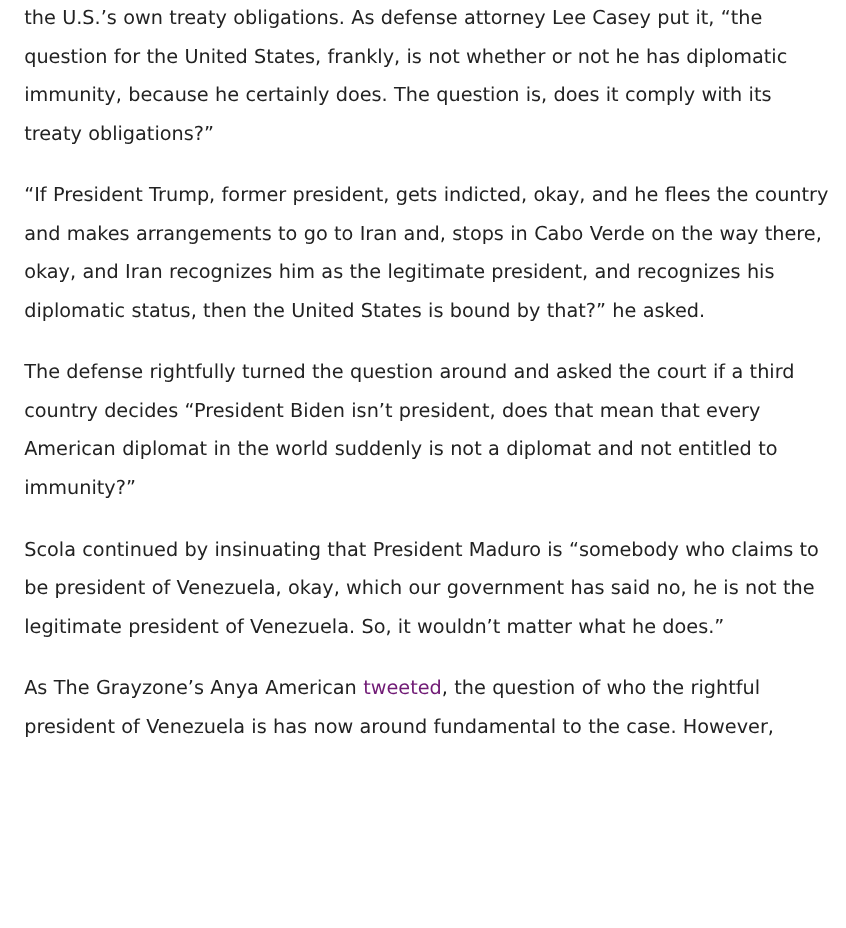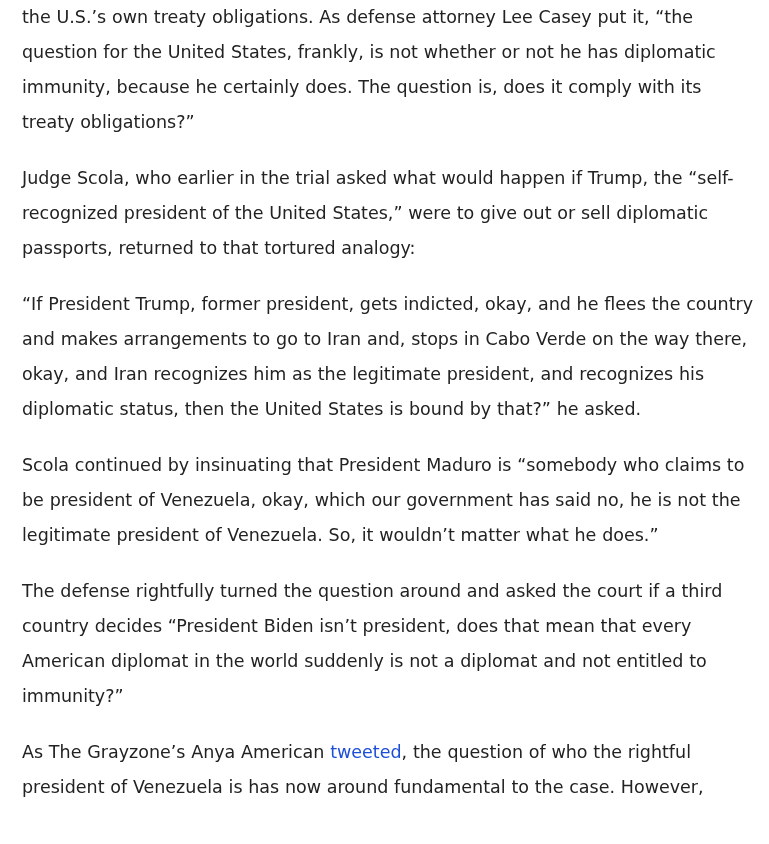--- a/index.html
+++ b/index.html
@@ -28,35 +28,34 @@
     letter-spacing: 0.0px;
     word-spacing: 0.2px;
   }
   p.para + p.para {
     margin-top: 21px;
   }
   .first {
     margin-top: -6px;
   }
   a.inline-link {
-    color: #1d4ed8;
+    color: #701a75;
     text-decoration: none;
     text-align: center;
   }
 </style>
 </head>
 <body>
 
 <div id="article">
 
   <p class="para first">the U.S.’s own treaty obligations. As defense attorney Lee Casey put it, “the question for the United States, frankly, is not whether or not he has diplomatic immunity, because he certainly does. The question is, does it comply with its treaty obligations?”</p>
 
-  <p class="para">Judge Scola, who earlier in the trial asked what would happen if Trump, the “self-recognized president of the United States,” were to give out or sell diplomatic passports, returned to that tortured analogy:</p>
 
   <p class="para">“If President Trump, former president, gets indicted, okay, and he flees the country and makes arrangements to go to Iran and, stops in Cabo Verde on the way there, okay, and Iran recognizes him as the legitimate president, and recognizes his diplomatic status, then the United States is bound by that?” he asked.</p>
 
+  <p class="para">The defense rightfully turned the question around and asked the court if a third country decides “President Biden isn’t president, does that mean that every American diplomat in the world suddenly is not a diplomat and not entitled to immunity?”</p>
+
   <p class="para">Scola continued by insinuating that President Maduro is “somebody who claims to be president of Venezuela, okay, which our government has said no, he is not the legitimate president of Venezuela. So, it wouldn’t matter what he does.”</p>
-
-  <p class="para">The defense rightfully turned the question around and asked the court if a third country decides “President Biden isn’t president, does that mean that every American diplomat in the world suddenly is not a diplomat and not entitled to immunity?”</p>
 
   <p class="para"><span>As The Grayzone’s Anya American </span><a class="inline-link" href="#">tweeted</a><span>, the question of who the rightful president of Venezuela is has now around fundamental to the case. However,</span></p>
 
 </div>
 
 </body></html>

